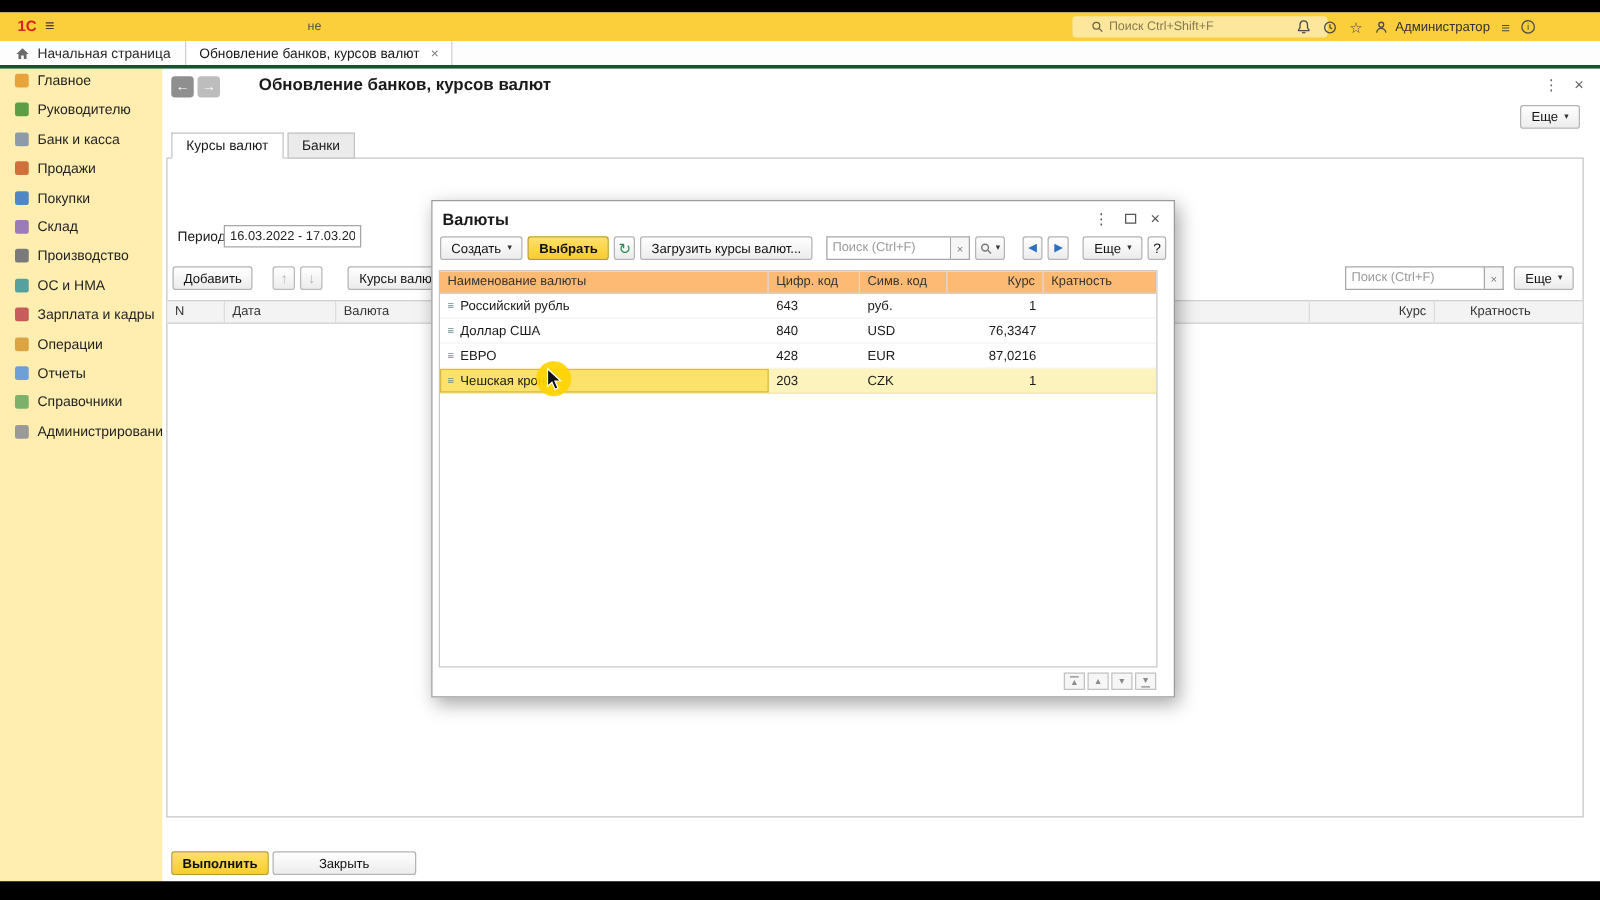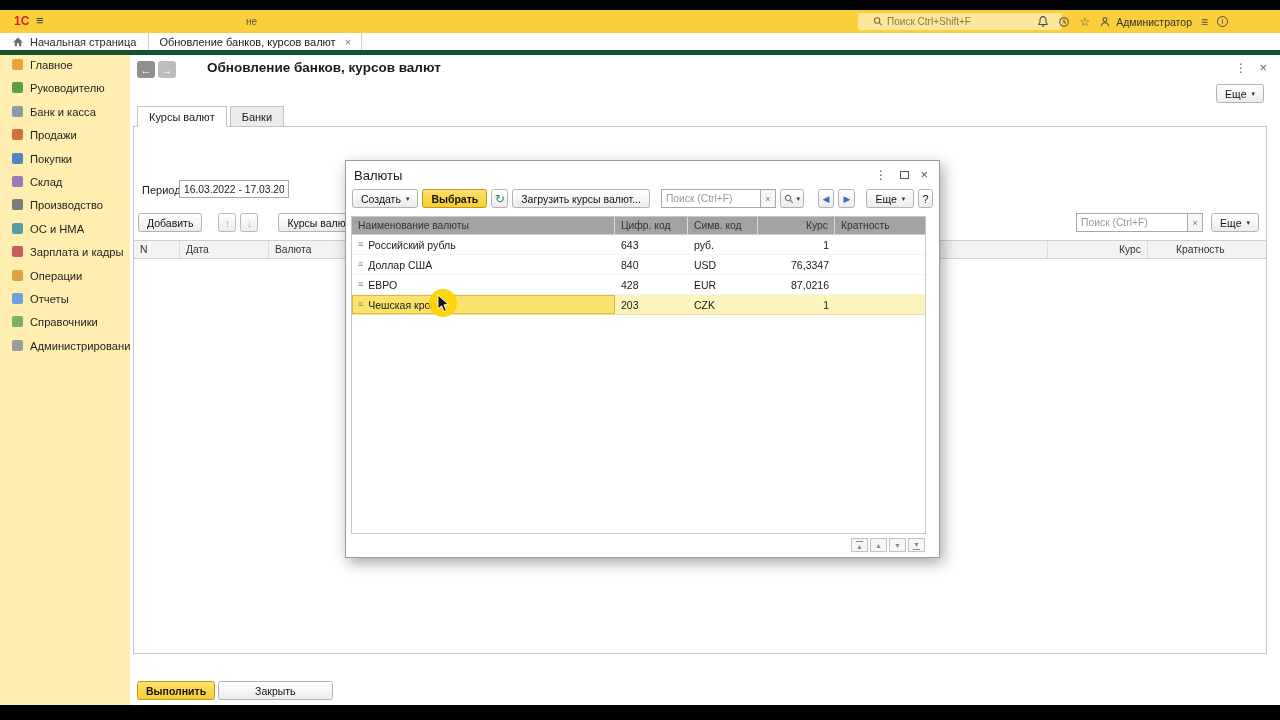--- a/index.html
+++ b/index.html
@@ -15,21 +15,21 @@
 .burger{position:absolute;left:36px;top:3px;font-size:13px;color:#3c3c3c}
 .wtitle{position:absolute;left:246px;top:6px;font-size:10px;color:#555}
 .tsearch{position:absolute;left:858px;top:3px;width:204px;height:17px;background:rgba(255,255,255,.5);border-radius:3px;display:flex;align-items:center;padding:0 15px;gap:4px}
 .tsearch input{border:0;background:transparent;outline:none;font-size:10px;width:100%;color:#444}
 .tsearch input::placeholder{color:#857a4e}
 .tops{position:absolute;right:52px;top:0;height:23px;display:flex;align-items:center;gap:9px}
 .tic{display:inline-flex;align-items:center;justify-content:center;color:#4a4a4a;font-size:12px;line-height:1}
 .uname{font-size:10.5px;color:#333;margin-left:-4px}
 .infoc{width:11px;height:11px;border:1px solid #4a4a4a;border-radius:50%;font-size:8px;display:flex;align-items:center;justify-content:center}
 
-.tabbar{position:absolute;left:0;top:33px;width:100%;height:22px;background:#fdfdfd;border-bottom:5px solid #14532d;display:flex;align-items:stretch}
+.tabbar{position:absolute;left:0;top:33px;width:100%;height:22px;background:#fdfdfd;border-bottom:3px solid #14532d;display:flex;align-items:stretch}
 .home-tab{display:flex;align-items:center;gap:6px;padding:0 12px;font-size:11px;color:#2b2b2b}
 .wtab{display:flex;align-items:center;gap:9px;padding:0 10px;font-size:11px;border-left:1px solid #cfcfcf;border-right:1px solid #cfcfcf;background:#fff}
 .wtab .x{color:#777;font-size:11px}
 
 .sidebar{position:absolute;left:0;top:55px;width:130px;height:650px;background:#ffeeb0;padding-top:4px}
 .side-item{display:flex;gap:7px;height:23.4px;padding-left:12px;font-size:11.2px;color:#1f1f1f;cursor:default;white-space:nowrap}
 .si{width:11px;height:11px;border-radius:2px;flex:0 0 auto}
 .si1{background:#e9a33b}.si2{background:#5b9e46}.si3{background:#8d9aa8}.si4{background:#d0703d}
 .si5{background:#4f86c6}.si6{background:#9b7bb8}.si7{background:#7a7a7a}.si8{background:#56a0a0}
 .si9{background:#c75c5c}.si10{background:#d9a441}.si11{background:#6f9fd8}.si12{background:#7db06a}.si13{background:#9a9a9a}
@@ -59,30 +59,30 @@
 .tinput::placeholder{color:#9a9a9a}
 .clr{width:15px;height:19px;border:1px solid #a7a7a7;border-left:0;background:#f6f6f6;display:flex;align-items:center;justify-content:center;font-size:9px;color:#777}
 .arrbtn{width:18px;height:19px;display:inline-flex;align-items:center;justify-content:center;border:1px solid #b9b9b9;background:linear-gradient(#fff,#ececec);border-radius:2.5px;color:#b0b0b0;font-size:11px}
 .mhead{position:absolute;left:0;top:113px;width:1132px;height:19px;display:flex;background:#f3f3f3;border-top:1px solid #cfcfcf;border-bottom:1px solid #cfcfcf;font-size:10.3px;color:#333}
 .mh{padding:2px 6px;border-right:1px solid #dcdcdc;display:flex;align-items:center}
 .w-n{width:46px}.w-date{width:89px}.w-cur{flex:1}.w-rate{width:100px;justify-content:flex-end}.w-mult{width:118px}
 .bbar{position:absolute;left:7px;top:626px;display:flex;gap:3px}
 .ybtn{background:linear-gradient(#ffe06a,#f8cd2e);border-color:#bb9c22;font-weight:700}
 
 .dialog{position:absolute;left:345px;top:160px;width:595px;height:398px;background:#fff;border:1px solid #9c9c9c;box-shadow:3px 5px 14px rgba(0,0,0,.35);z-index:10}
-.dtitle{position:absolute;left:8px;top:7px;font-size:13px;font-weight:400}
+.dtitle{position:absolute;left:8px;top:7px;font-size:13px;font-weight:700}
 .dctrl{position:absolute;top:8px;color:#555}
 .dkebab{right:52px;font-size:12px;top:7px}
 .dmax{right:30px;top:10px}
 .dmax i{display:block;width:9px;height:8px;border:1px solid #555}
 .dclose{right:11px;font-size:13px;top:6px}
 .dtb{position:absolute;left:6px;top:28px;right:6px;display:flex;align-items:center;gap:4px}
 .ico-btn{width:22px;height:19px;display:inline-flex;align-items:center;justify-content:center;border:1px solid #b3b3b3;background:linear-gradient(#fff,#ececec);border-radius:2.5px;font-size:11px}
 .dtable{position:absolute;left:5px;top:55px;width:575px;height:318px;border:1px solid #c9c9c9;font-size:10.5px;overflow:hidden;background:#fff}
-.dhead{display:flex;height:18px;background:#a3a3a3;border-bottom:1px solid #cfcfcf;font-size:10.3px;color:#333}
+.dhead{display:flex;height:18px;background:#fdba74;border-bottom:1px solid #cfcfcf;font-size:10.3px;color:#333}
 .dh{padding:2px 6px;border-right:1px solid #dcdcdc;display:flex;align-items:center}
 .drow{display:flex;height:20px;align-items:stretch;border-bottom:1px solid #f4f4f4}
 .dc{padding:0 6px;display:flex;align-items:center;gap:5px;white-space:nowrap;overflow:hidden}
 .c-name{width:263px}.c-num{width:73px}.c-sym{width:70px}.c-rate{width:77px;justify-content:flex-end}.c-mult{flex:1}
 .drow.sel{background:#fdf3bd;border-bottom-color:#f1e4a0}
 .drow.sel .c-name{background:#fbe26a;box-shadow:inset 0 0 0 1px #d8ba43}
 .ric{color:#6f8f8f;font-size:9px;line-height:1}
 .pager{position:absolute;right:14px;bottom:5px;display:flex;gap:2px}
 .pbtn{width:17px;height:14px;border:1px solid #c2c2c2;background:#f6f6f6;color:#8a8a8a;font-size:7px;display:flex;align-items:center;justify-content:center}
 

